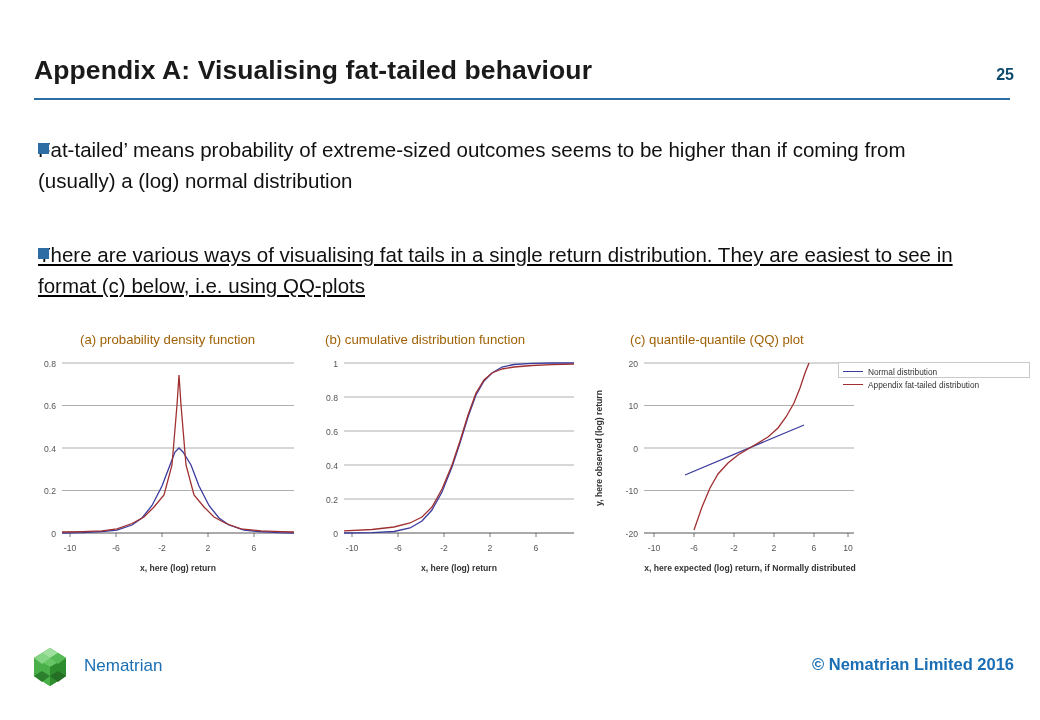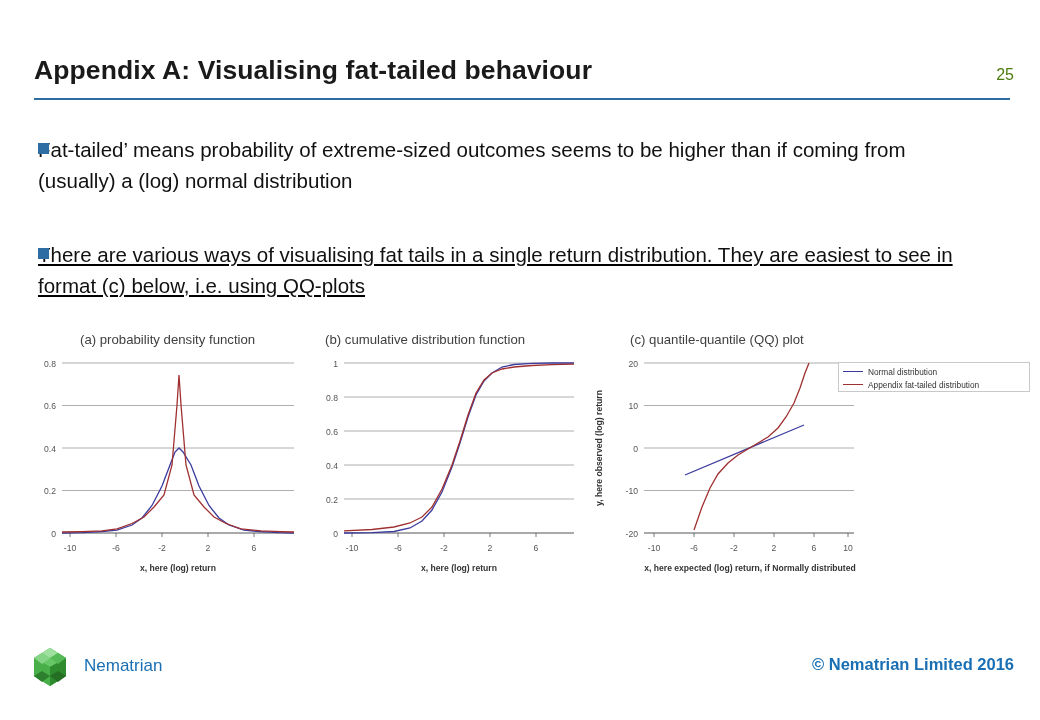--- a/index.html
+++ b/index.html
@@ -31,22 +31,22 @@
     font-weight: bold;
     color: #1a1a1a;
     letter-spacing: 0.1px;
     white-space: nowrap;
   }
   .page-number {
     position: absolute;
     right: 26px;
     top: 66px;
     font-size: 16px;
-    font-weight: normal;
-    color: #4d7c0f;
+    font-weight: bold;
+    color: #0c4a6e;
   }
   .title-rule {
     position: absolute;
     left: 34px;
     top: 98px;
     width: 976px;
     height: 2px;
     background: #2e6da4;
   }
   
@@ -68,21 +68,21 @@
     line-height: 31px;
     color: #111111;
   }
   #bullet-1 { top: 134px; }
   #bullet-2 { top: 239px; text-decoration: underline; }
 
   
   .caption {
     position: absolute;
     font-size: 13.2px;
-    color: #404040;
+    color: #a16207;
     white-space: nowrap;
   }
   #caption-a { left: 80px;  top: 332px; }
   #caption-b { left: 325px; top: 332px; }
   #caption-c { left: 630px; top: 332px; }
 
   
   .panel {
     position: absolute;
     top: 355px;
@@ -92,21 +92,21 @@
   #panel-b { left: 302px; width: 285px; }
   #panel-c { left: 582px; width: 300px; }
 
   .panel svg { display: block; }
 
   .legend {
     position: absolute;
     left: 838px;
     top: 362px;
     width: 192px;
-    height: 30px;
+    height: 16px;
     border: 1px solid #c9c9c9;
     background: #ffffff;
     padding: 3px 4px;
     box-sizing: border-box;
   }
   .legend-row {
     display: flex;
     align-items: center;
     height: 11px;
     margin-bottom: 2px;

